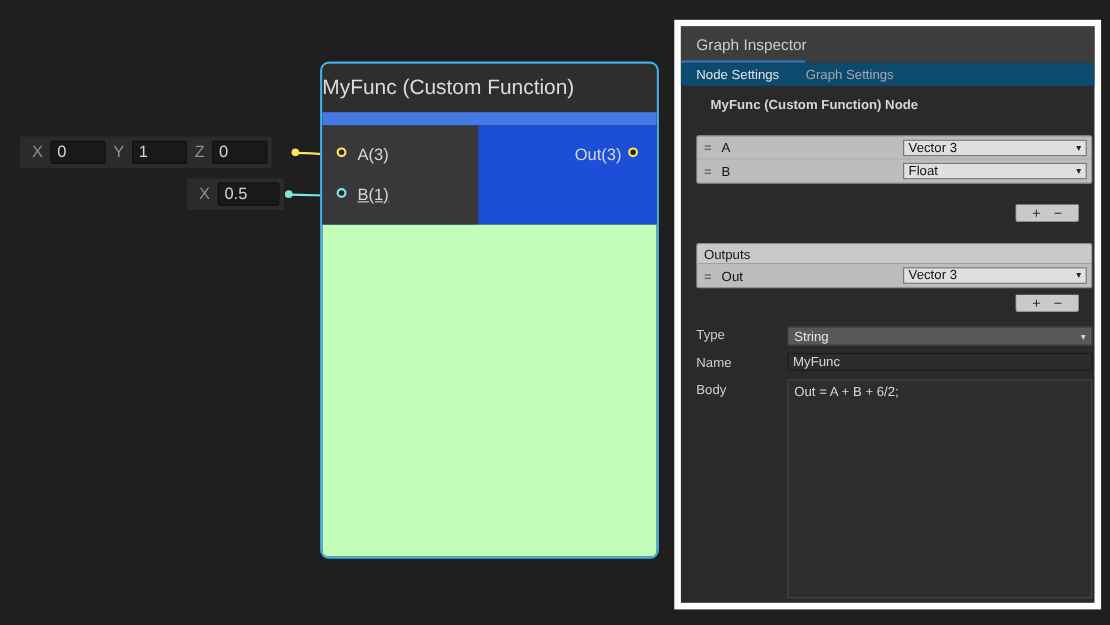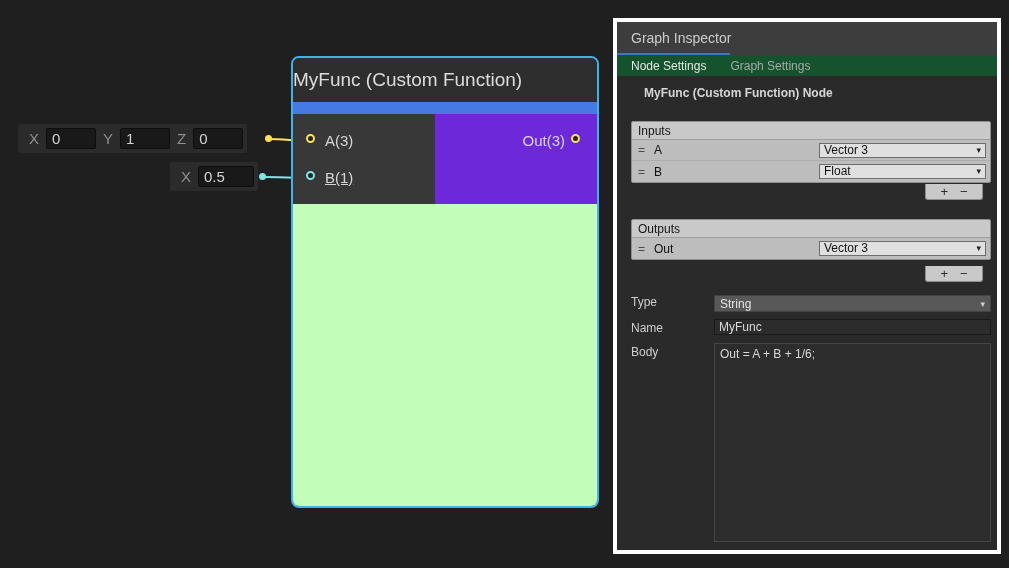--- a/index.html
+++ b/index.html
@@ -46,21 +46,21 @@
     position:absolute;left:291px;top:56px;width:308px;height:452px;
     border:2px solid var(--selection);border-radius:8px;
     background:#2e2e2e;overflow:hidden;
   }
   .node-header{height:44px;background:#2e2e2e;}
   .node-title{
     line-height:44px;text-align:left;color:#dcdcdc;font-size:19px;
     white-space:nowrap;
   }
   .node-bluebar{height:12px;background:var(--accent-blue);}
-  .node-ports{position:relative;height:90px;background:#6d28d9;}
+  .node-ports{position:relative;height:90px;background:#1d4ed8;}
   .node-ports-left{
     position:absolute;left:0;top:0;width:142px;height:90px;background:#383838;
   }
   .port-circle{
     position:absolute;width:9px;height:9px;border-radius:50%;
     background:#252525;border:2px solid var(--v3-yellow);
   }
   .port-circle.cyan{border-color:var(--float-cyan);}
   .port-circle.a{left:13px;top:20px;}
   .port-circle.b{left:13px;top:57px;}
@@ -70,32 +70,32 @@
     white-space:nowrap;
   }
   .port-label.a{left:32px;top:17px;}
   .port-label.b{left:32px;top:54px;text-decoration:underline;}
   .port-label.out{right:32px;top:17px;}
   .node-preview{height:302px;background:var(--preview-green);}
 
   
   .inspector{
     position:absolute;left:613px;top:18px;width:388px;height:536px;
-    background:#2a2a2a;border:4px solid #ffffff;
+    background:#2a2a2a;border:6px solid #ffffff;
   }
   .insp-header{
     position:absolute;left:0;top:0;right:0;height:33px;background:#3d3d3d;
     color:#cccccc;font-size:14px;line-height:33px;padding-left:14px;
   }
   .insp-underline{
     position:absolute;left:0;bottom:0;width:113px;height:2px;
     background:var(--tab-underline);
   }
   .insp-tabs{
-    position:absolute;left:0;top:33px;right:0;height:21px;background:#14532d;
+    position:absolute;left:0;top:33px;right:0;height:21px;background:#0c4a6e;
     display:flex;align-items:center;padding-left:14px;gap:24px;font-size:12px;
   }
   .tab{color:#a8a8a8;cursor:default;white-space:nowrap;}
   .tab.active{color:#e6e6e6;}
   .insp-heading{
     position:absolute;left:14px;top:64px;color:#d6d6d6;font-size:12px;
     font-weight:bold;white-space:nowrap;padding-left:13px;
   }
   .list-box{
     position:absolute;left:14px;width:360px;background:#bdbdbd;
@@ -201,21 +201,20 @@
   </div>
 
   <div class="insp-tabs">
     <span class="tab active">Node Settings</span>
     <span class="tab">Graph Settings</span>
   </div>
 
   <div class="insp-heading">MyFunc (Custom Function) Node</div>
 
   <div class="list-box inputs">
-    <div class="list-header">Inputs</div>
     <div class="list-row">
       <span class="drag-handle">=</span>
       <span class="row-name">A</span>
       <div class="lt-dd">
         <span>Vector 3</span>
         <span class="dd-arrow">▾</span>
       </div>
     </div>
     <div class="list-row">
       <span class="drag-handle">=</span>
@@ -250,15 +249,15 @@
   <div class="field-label type">Type</div>
   <div class="dark-dd">
     <span>String</span>
     <span class="dd-arrow">▾</span>
   </div>
 
   <div class="field-label name">Name</div>
   <div class="text-field">MyFunc</div>
 
   <div class="field-label body">Body</div>
-  <div class="body-field">Out = A + B + 1/6;</div>
+  <div class="body-field">Out = A + B + 6/2;</div>
 
 </div>
 
 </body></html>

